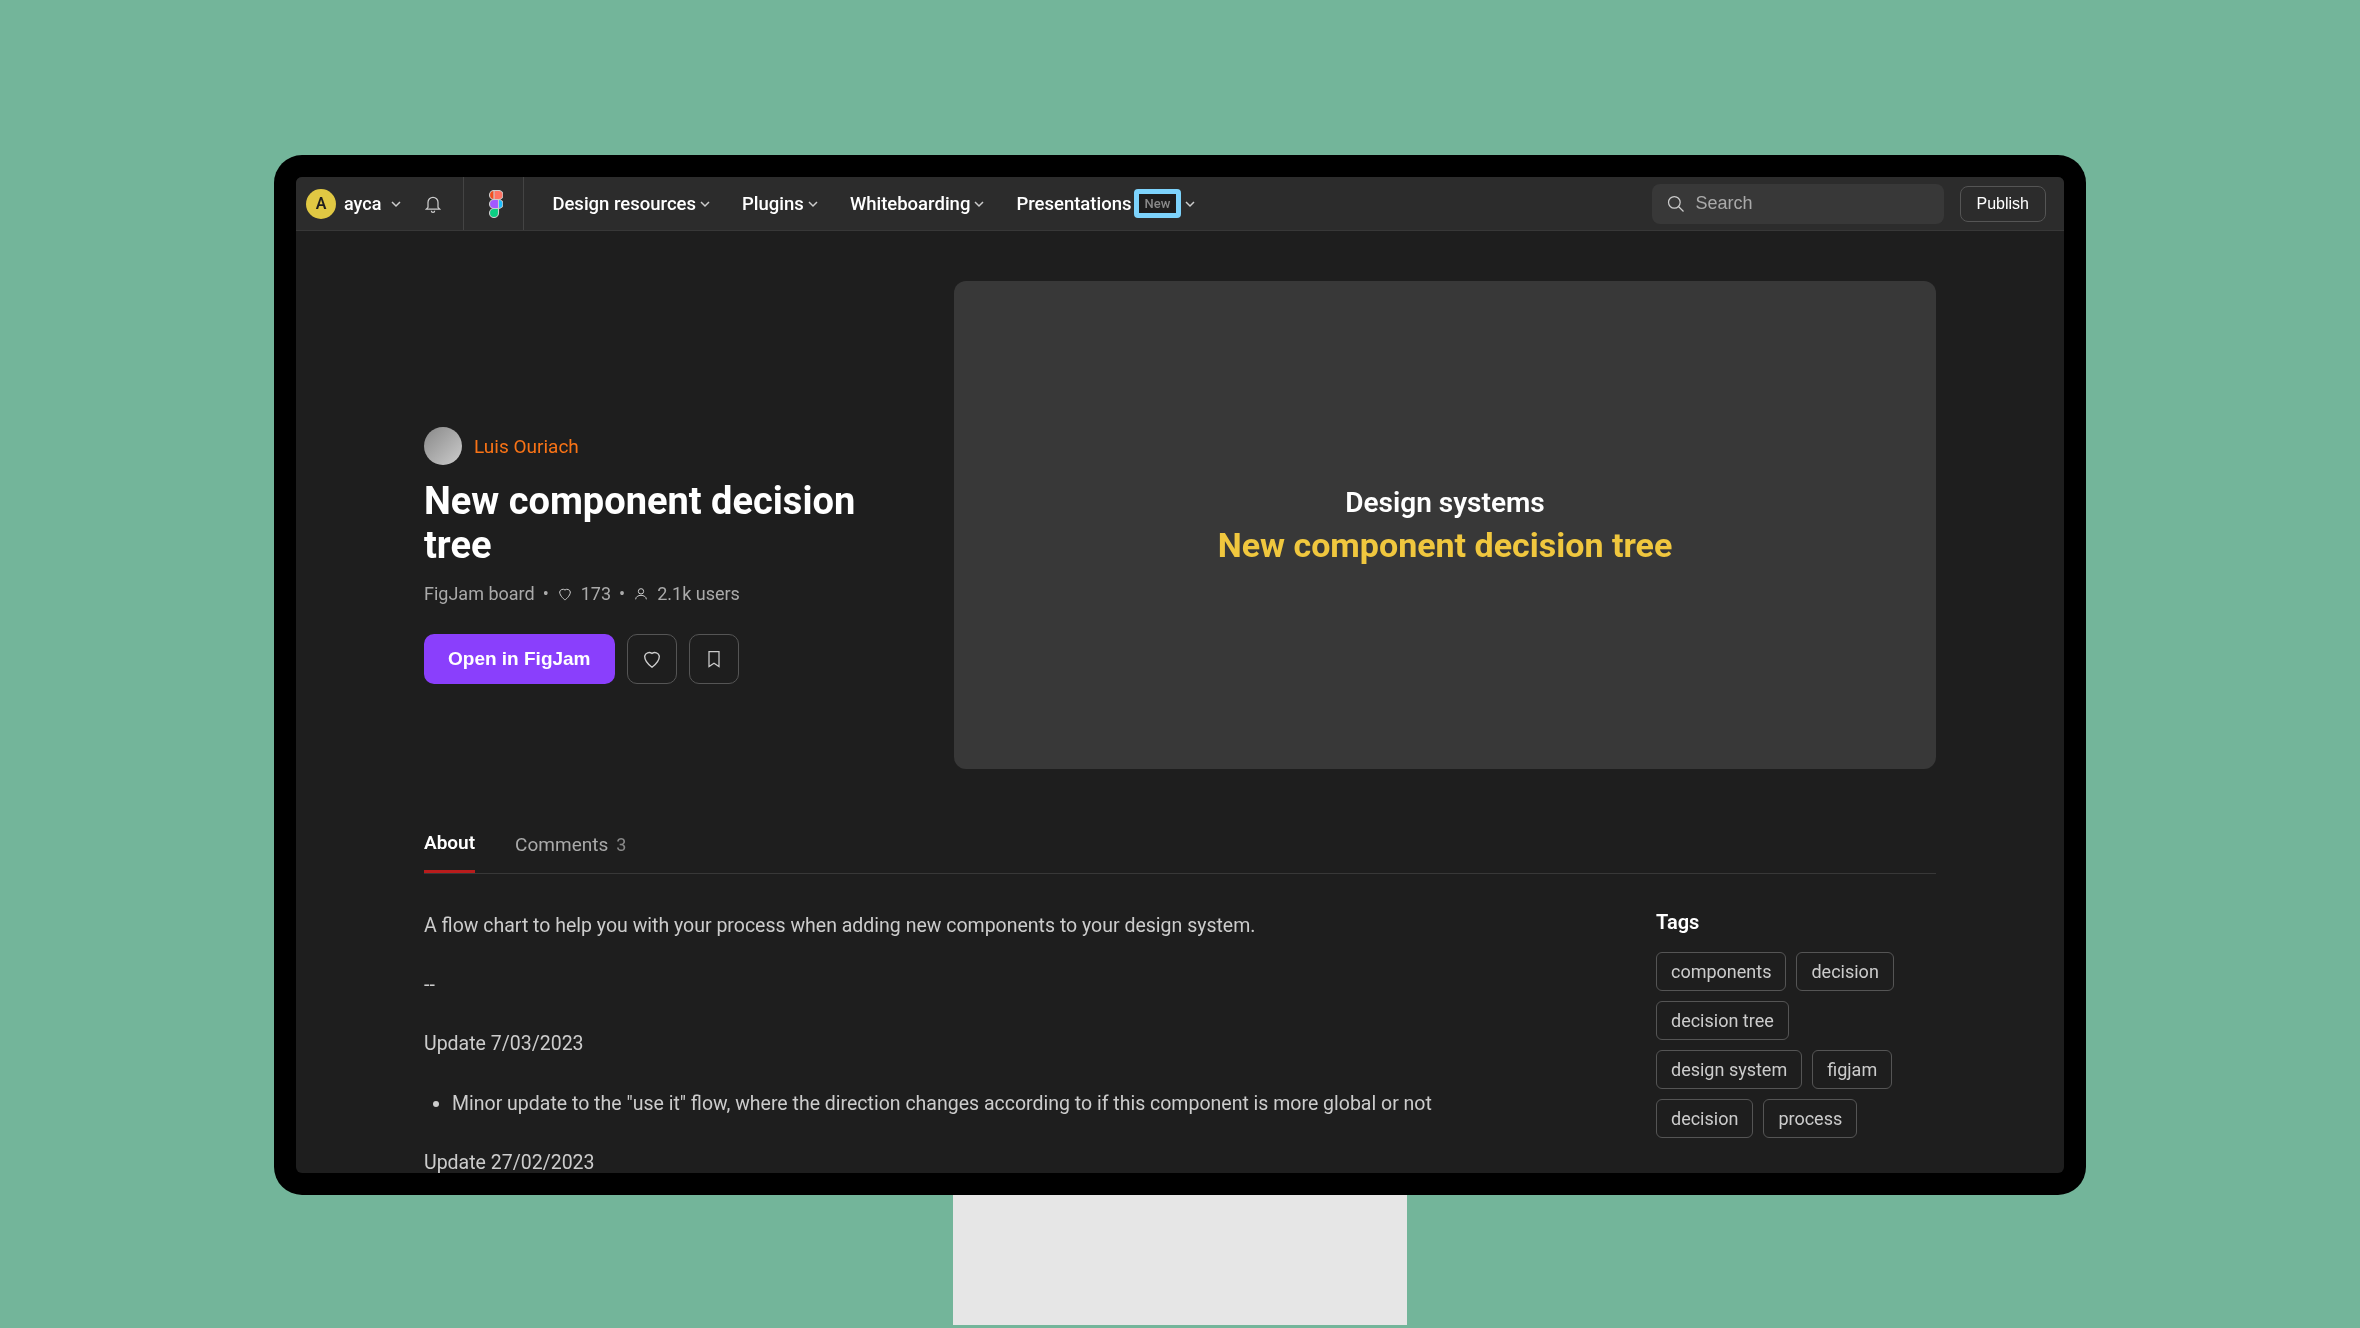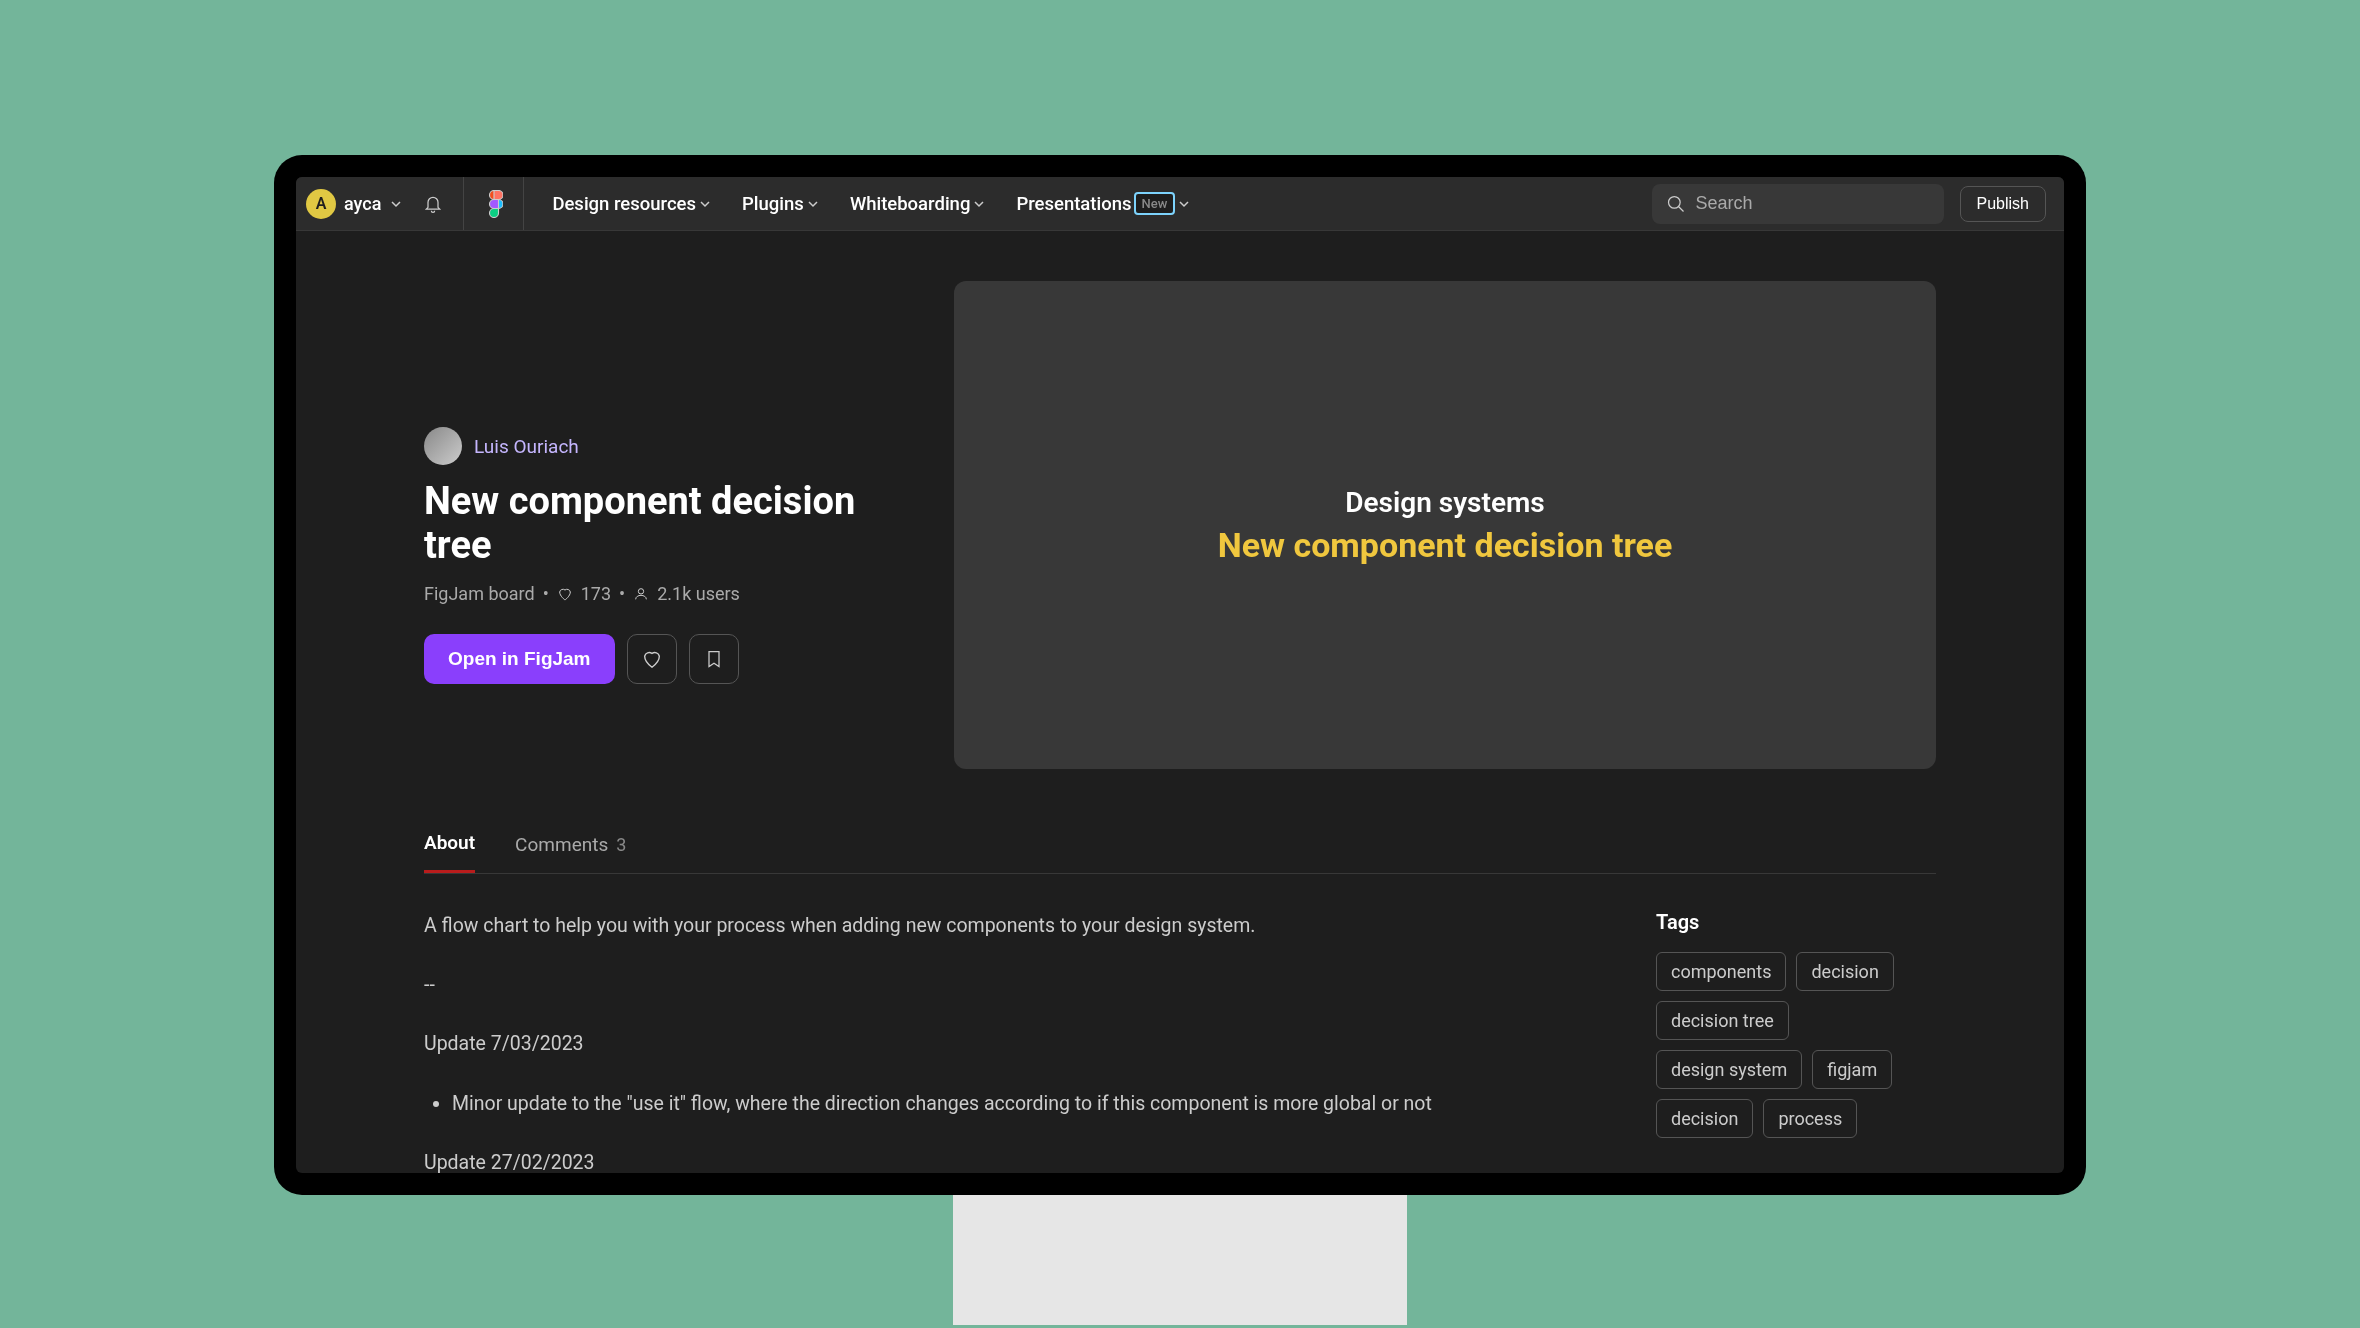--- a/index.html
+++ b/index.html
@@ -112,21 +112,21 @@
   align-items: center;
   gap: 2px;
   color: #fff;
   font-size: 18.5px;
   font-weight: 500;
   cursor: pointer;
 }
 .badge-new {
   background: #1e1e1e;
   color: #888;
-  border: 2px solid #7dd3fc;
+  border: 5px solid #7dd3fc;
   border-radius: 4px;
   padding: 2px 6px;
   font-size: 13px;
 }
 .search-box {
   width: 292px;
   height: 40px;
   background: #383838;
   border-radius: 8px;
   display: flex;
@@ -176,21 +176,21 @@
   gap: 12px;
   margin-bottom: 14px;
 }
 .author-avatar {
   width: 38px;
   height: 38px;
   border-radius: 50%;
   background: linear-gradient(135deg, #888, #ccc);
 }
 .author-name {
-  color: #c4b5fd;
+  color: #f97316;
   font-size: 19px;
 }
 .title {
   color: #fff;
   font-size: 38px;
   font-weight: 700;
   margin-bottom: 16px;
 }
 .meta {
   color: #aaa;

